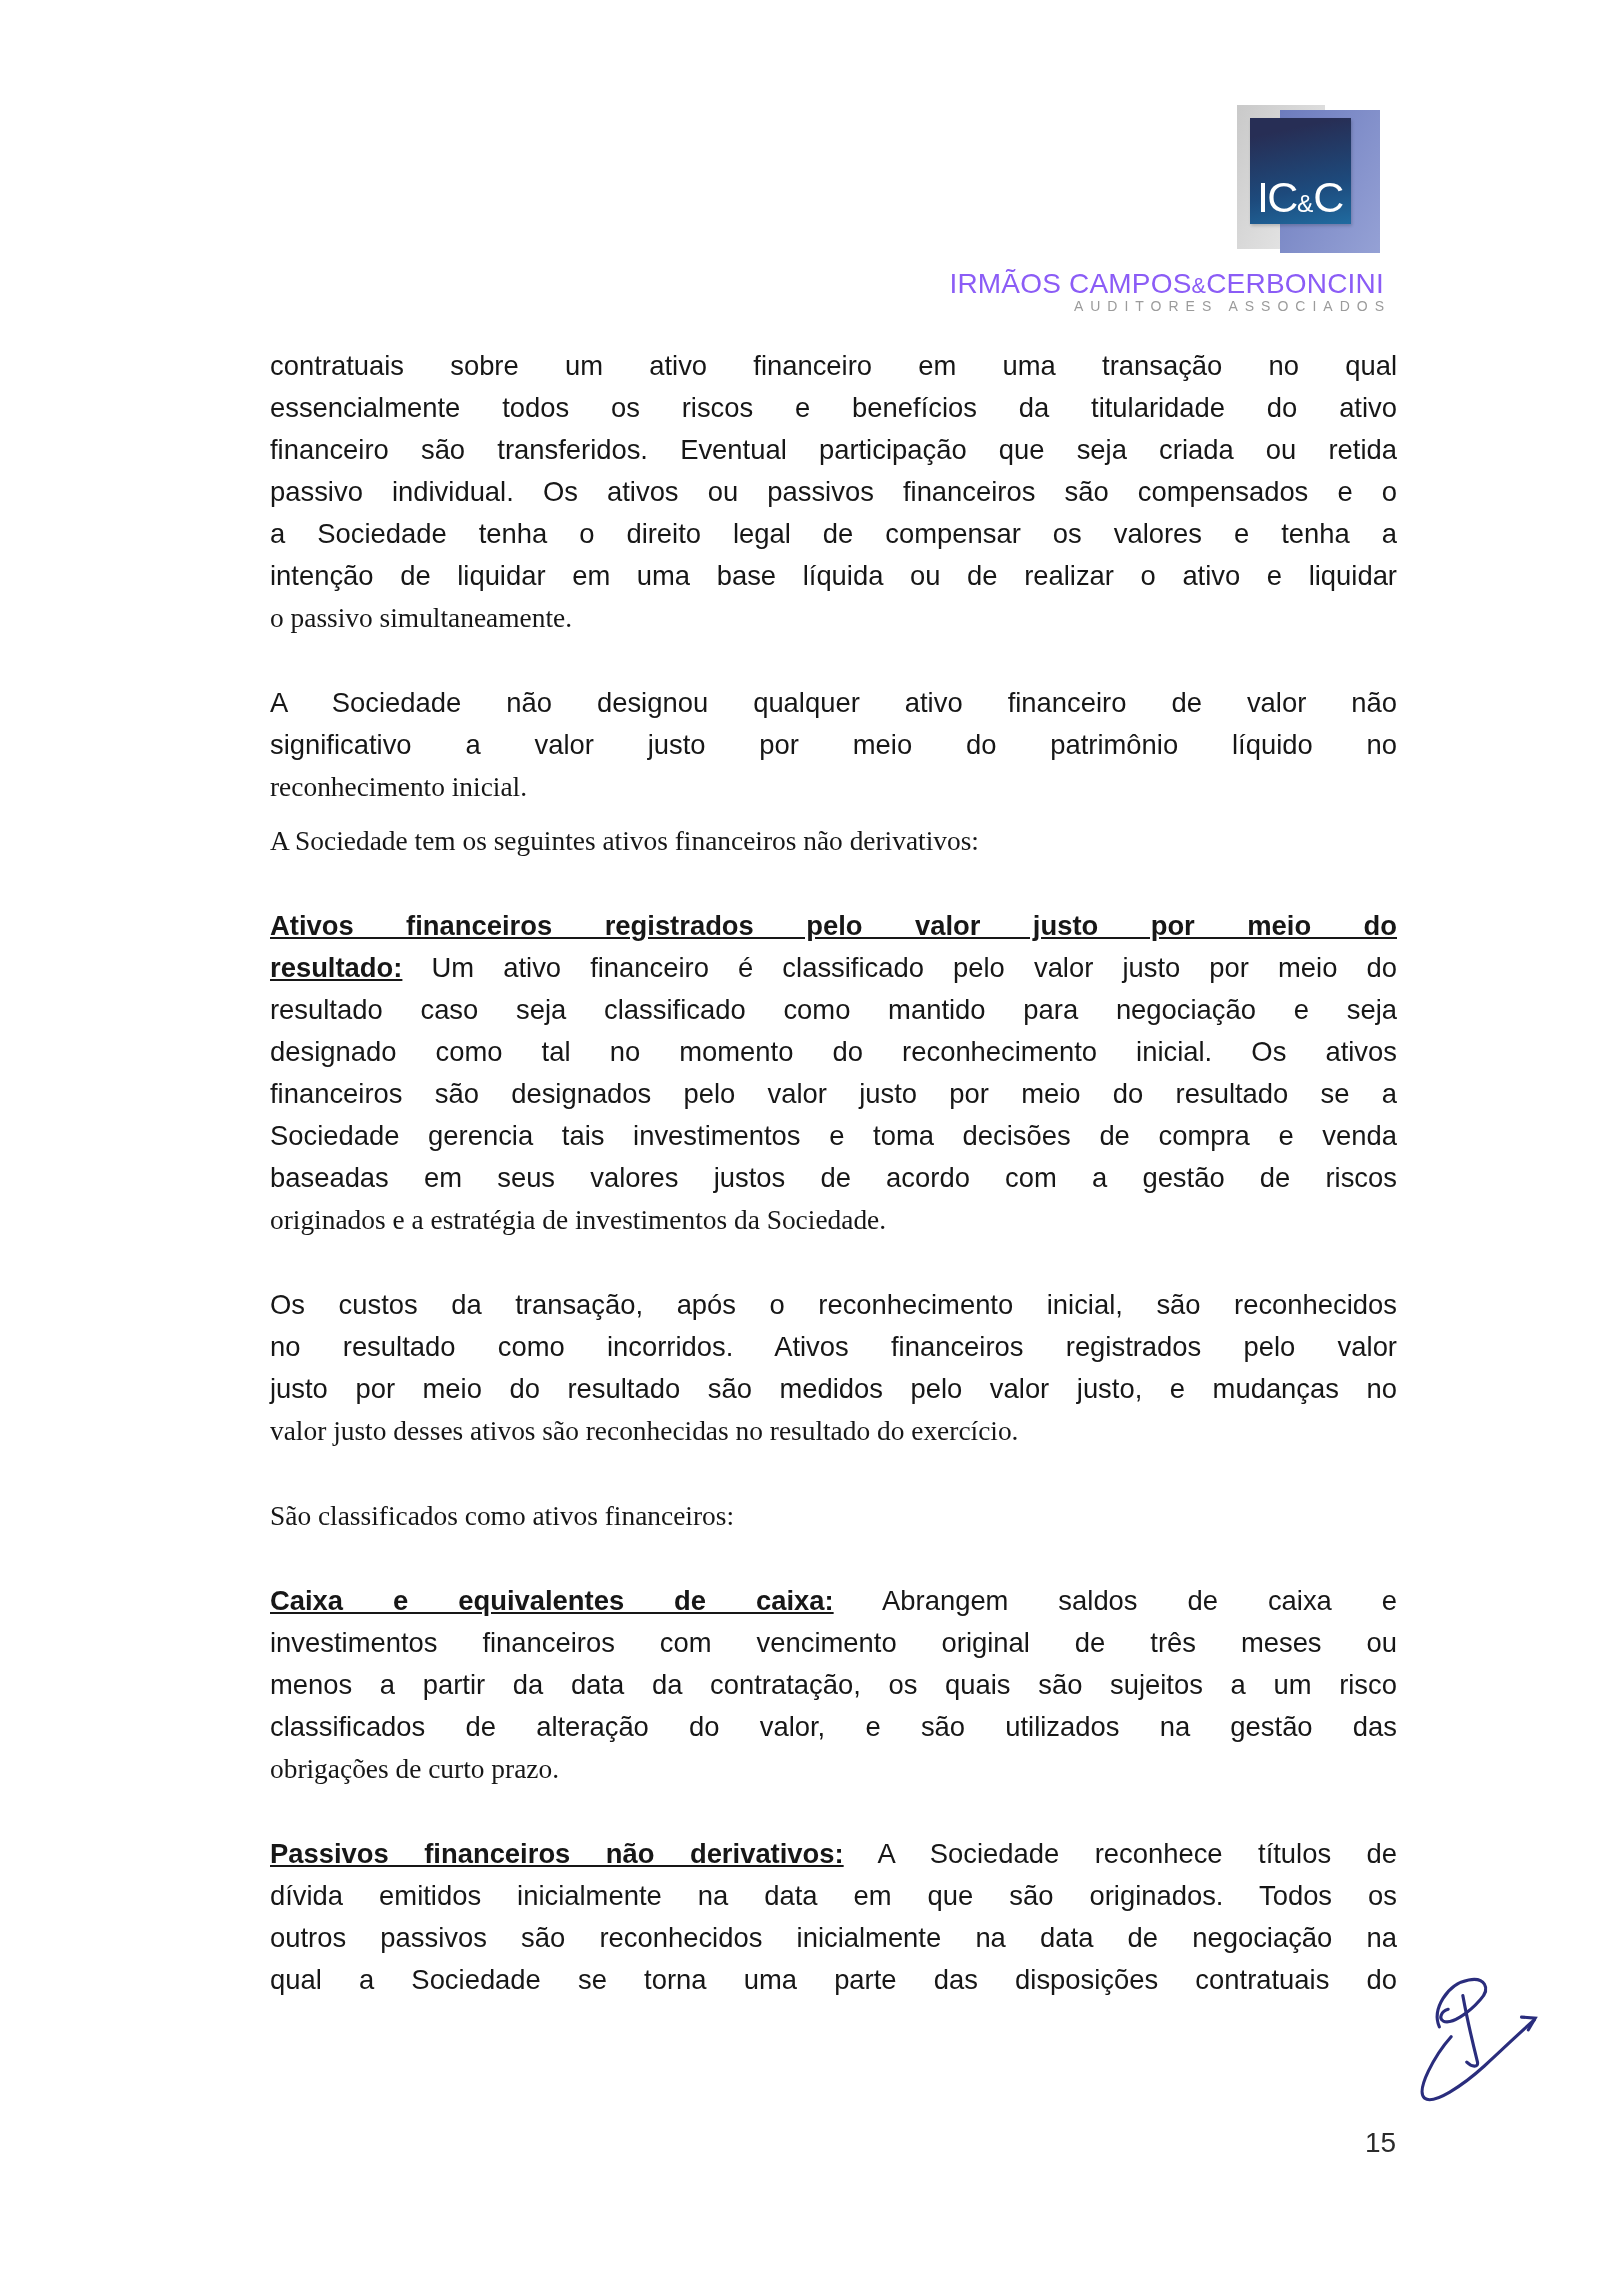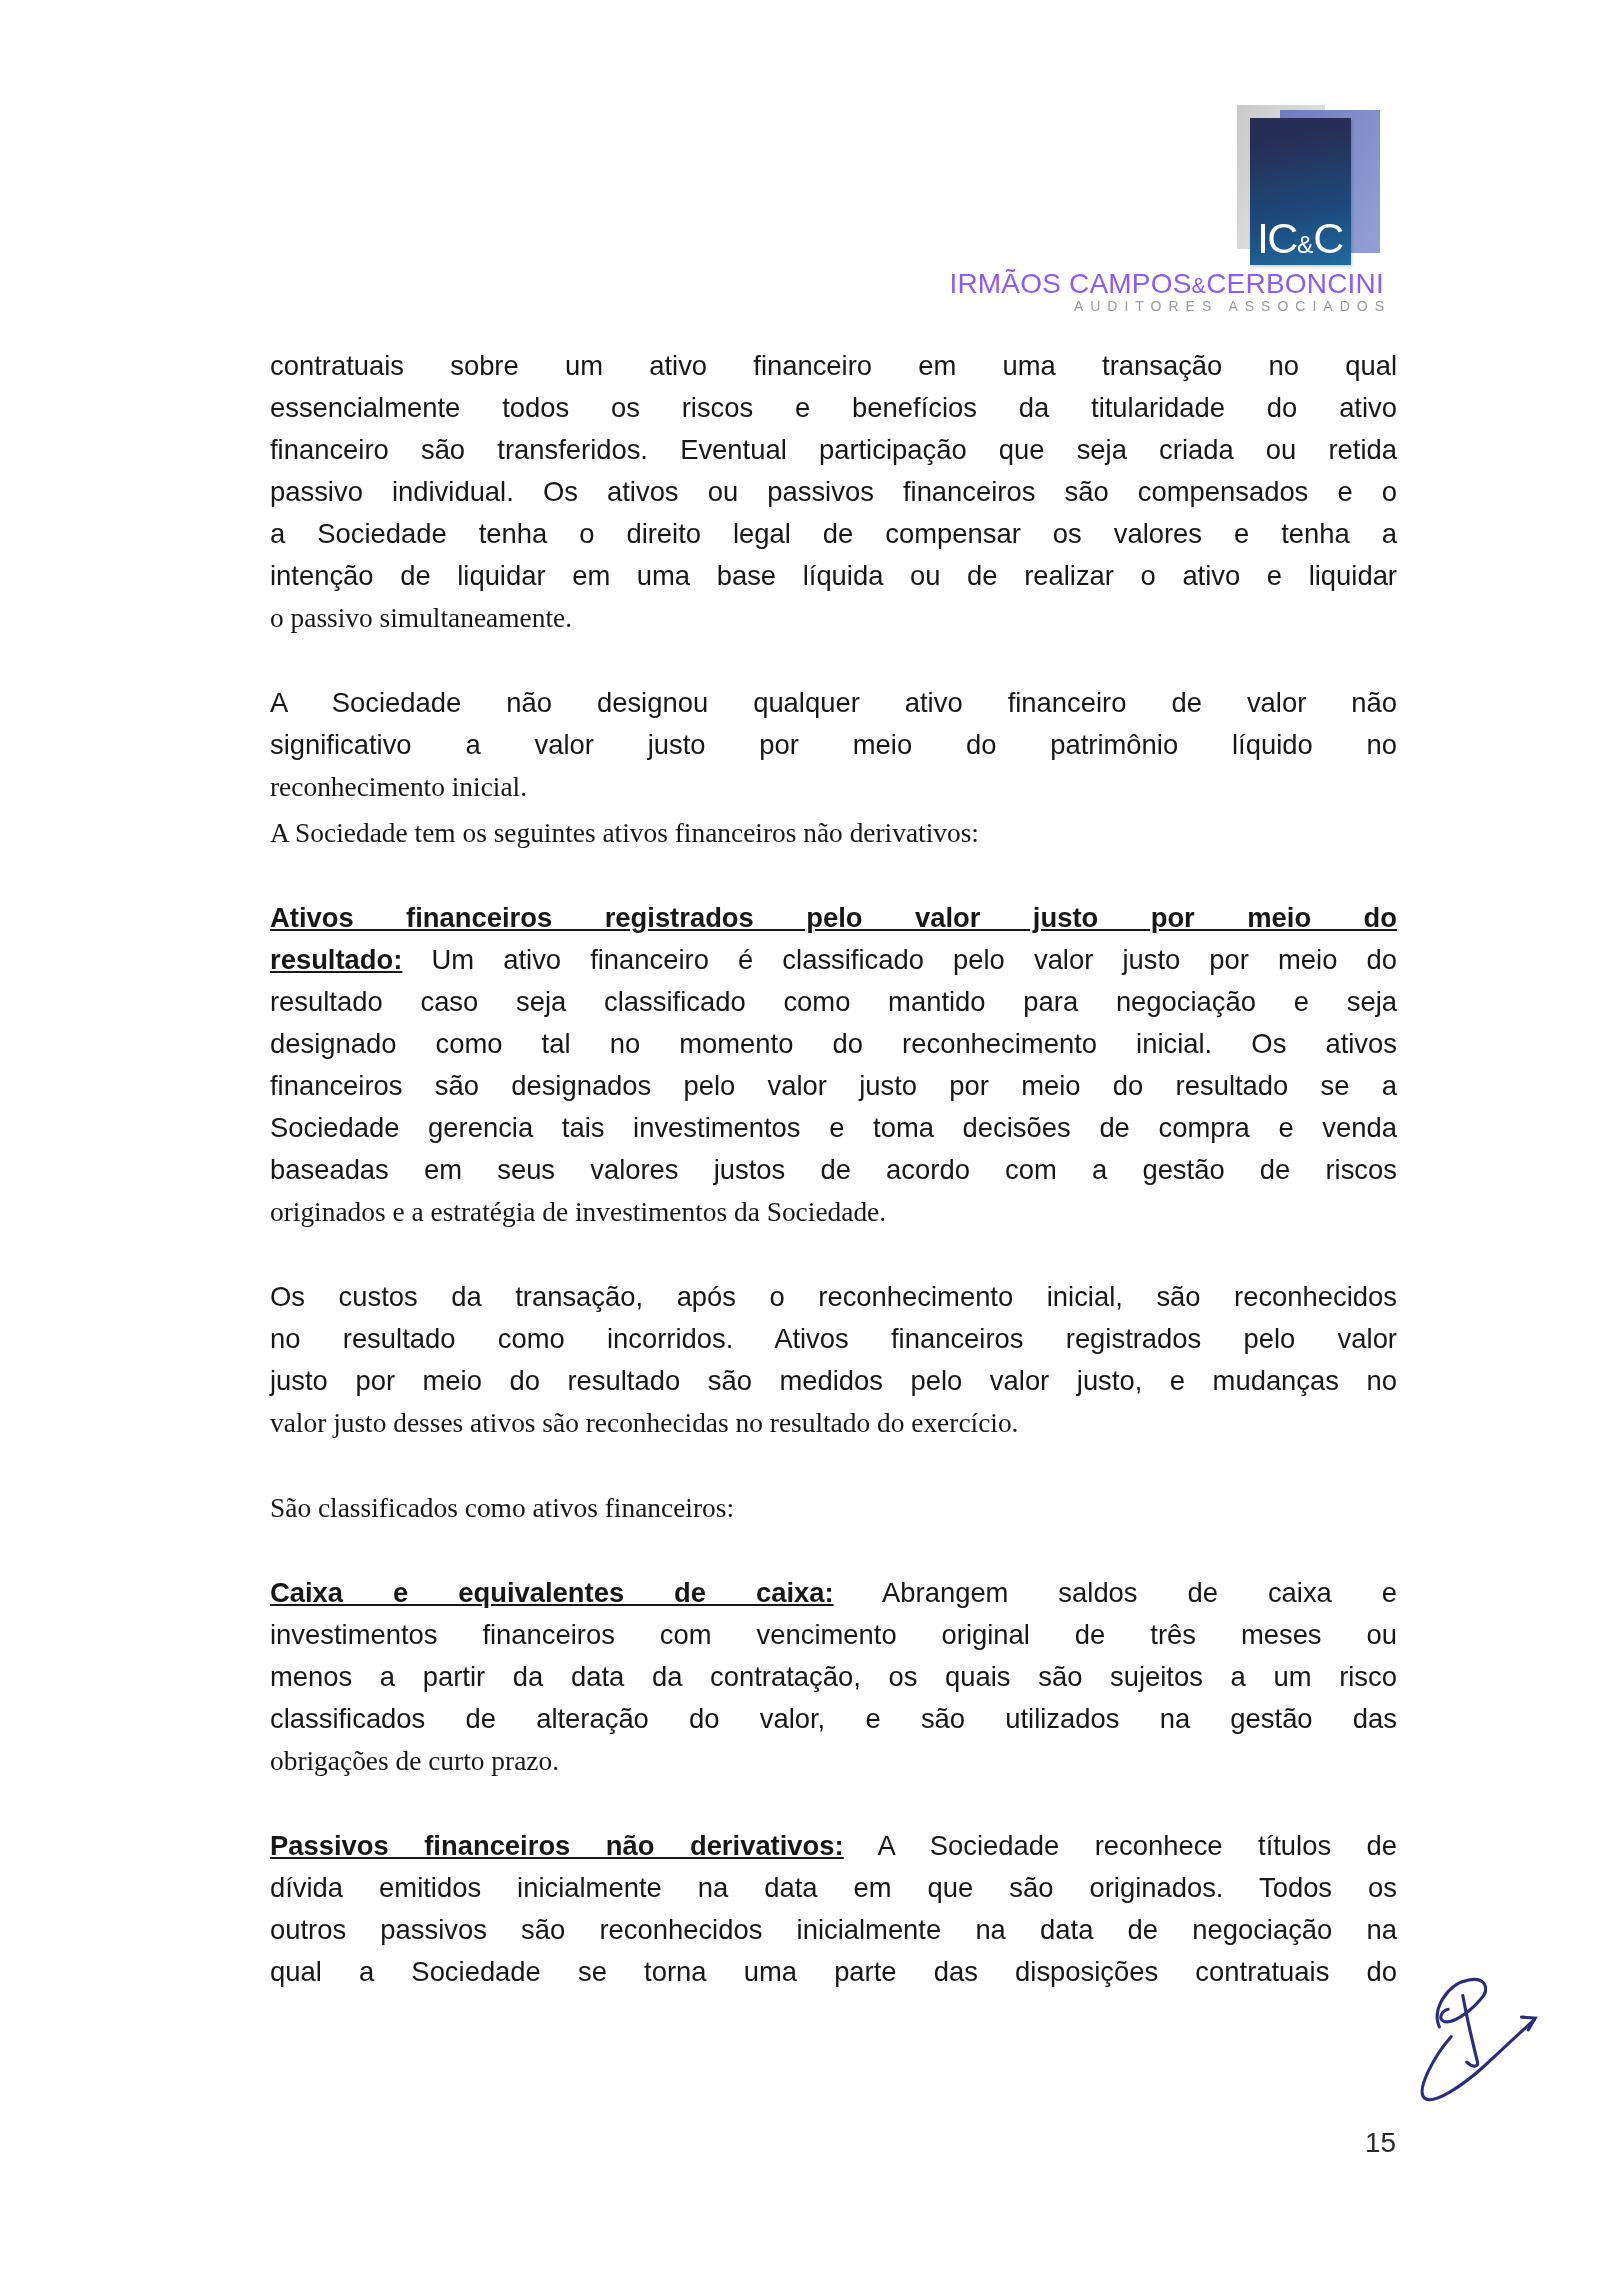--- a/index.html
+++ b/index.html
@@ -7,36 +7,36 @@
     position:relative;width:1621px;height:2293px;background:#ffffff;
     overflow:hidden;font-family:"Liberation Sans","DejaVu Sans",sans-serif;
     margin:0 auto;
   }
   
   .sq{position:absolute;}
   .sq-gray{left:1237px;top:105px;width:88px;height:144px;
     background:linear-gradient(115deg,var(--sq-gray1,#c9c9c9),var(--sq-gray2,#ececec));}
   .sq-peri{left:1280px;top:110px;width:100px;height:143px;
     background:linear-gradient(120deg,var(--sq-peri1,#6d7cbe),var(--sq-peri2,#95a1d5));}
-  .sq-front{left:1250px;top:118px;width:101px;height:147px;
+  .sq-front{left:1250px;top:118px;width:101px;height:106px;
     background:linear-gradient(168deg,var(--sq-front1,#272e55) 15%,#1d4a7c 65%,var(--sq-front2,#206ba0) 100%);
     box-shadow:1px 2px 2.9px rgba(0,0,0,.18);}
   .monogram{position:absolute;left:6.9px;bottom:4.9px;color:#fff;
     font-size:43px;line-height:1;letter-spacing:-1.5px;font-weight:400;white-space:nowrap;}
   .monogram .amp{font-size:24.5px;letter-spacing:0;}
   .company{position:absolute;top:268px;right:237px;font-size:28px;
     color:#8b5cf6;letter-spacing:0.2px;white-space:nowrap;}
   .company .amp{font-size:21.6px;}
   .subtitle{position:absolute;top:298px;right:230px;font-size:14px;
     color:#9b9b9b;letter-spacing:7px;white-space:nowrap;}
   
   .content{position:absolute;left:270px;top:345px;width:1127px;
     color:#171717;font-size:27.4px;line-height:42px;}
   .para{margin:0 0 43px 0;}
-  .para.tight{margin-bottom:4px;}
+  .para.tight{margin-bottom:12px;}
   .line{text-align:justify;text-align-last:justify;}
   .line.end{text-align:justify;text-align-last:left;font-family:Liberation Serif, serif;}
   .line b{font-weight:700;text-decoration:underline;}
   
   .signature{position:absolute;left:1412px;top:1976px;width:132px;height:137px;}
   .page-number{position:absolute;left:1365px;top:2127px;font-size:28px;color:#2b2b2b;}
 </style>
 </head>
 <body>
 

